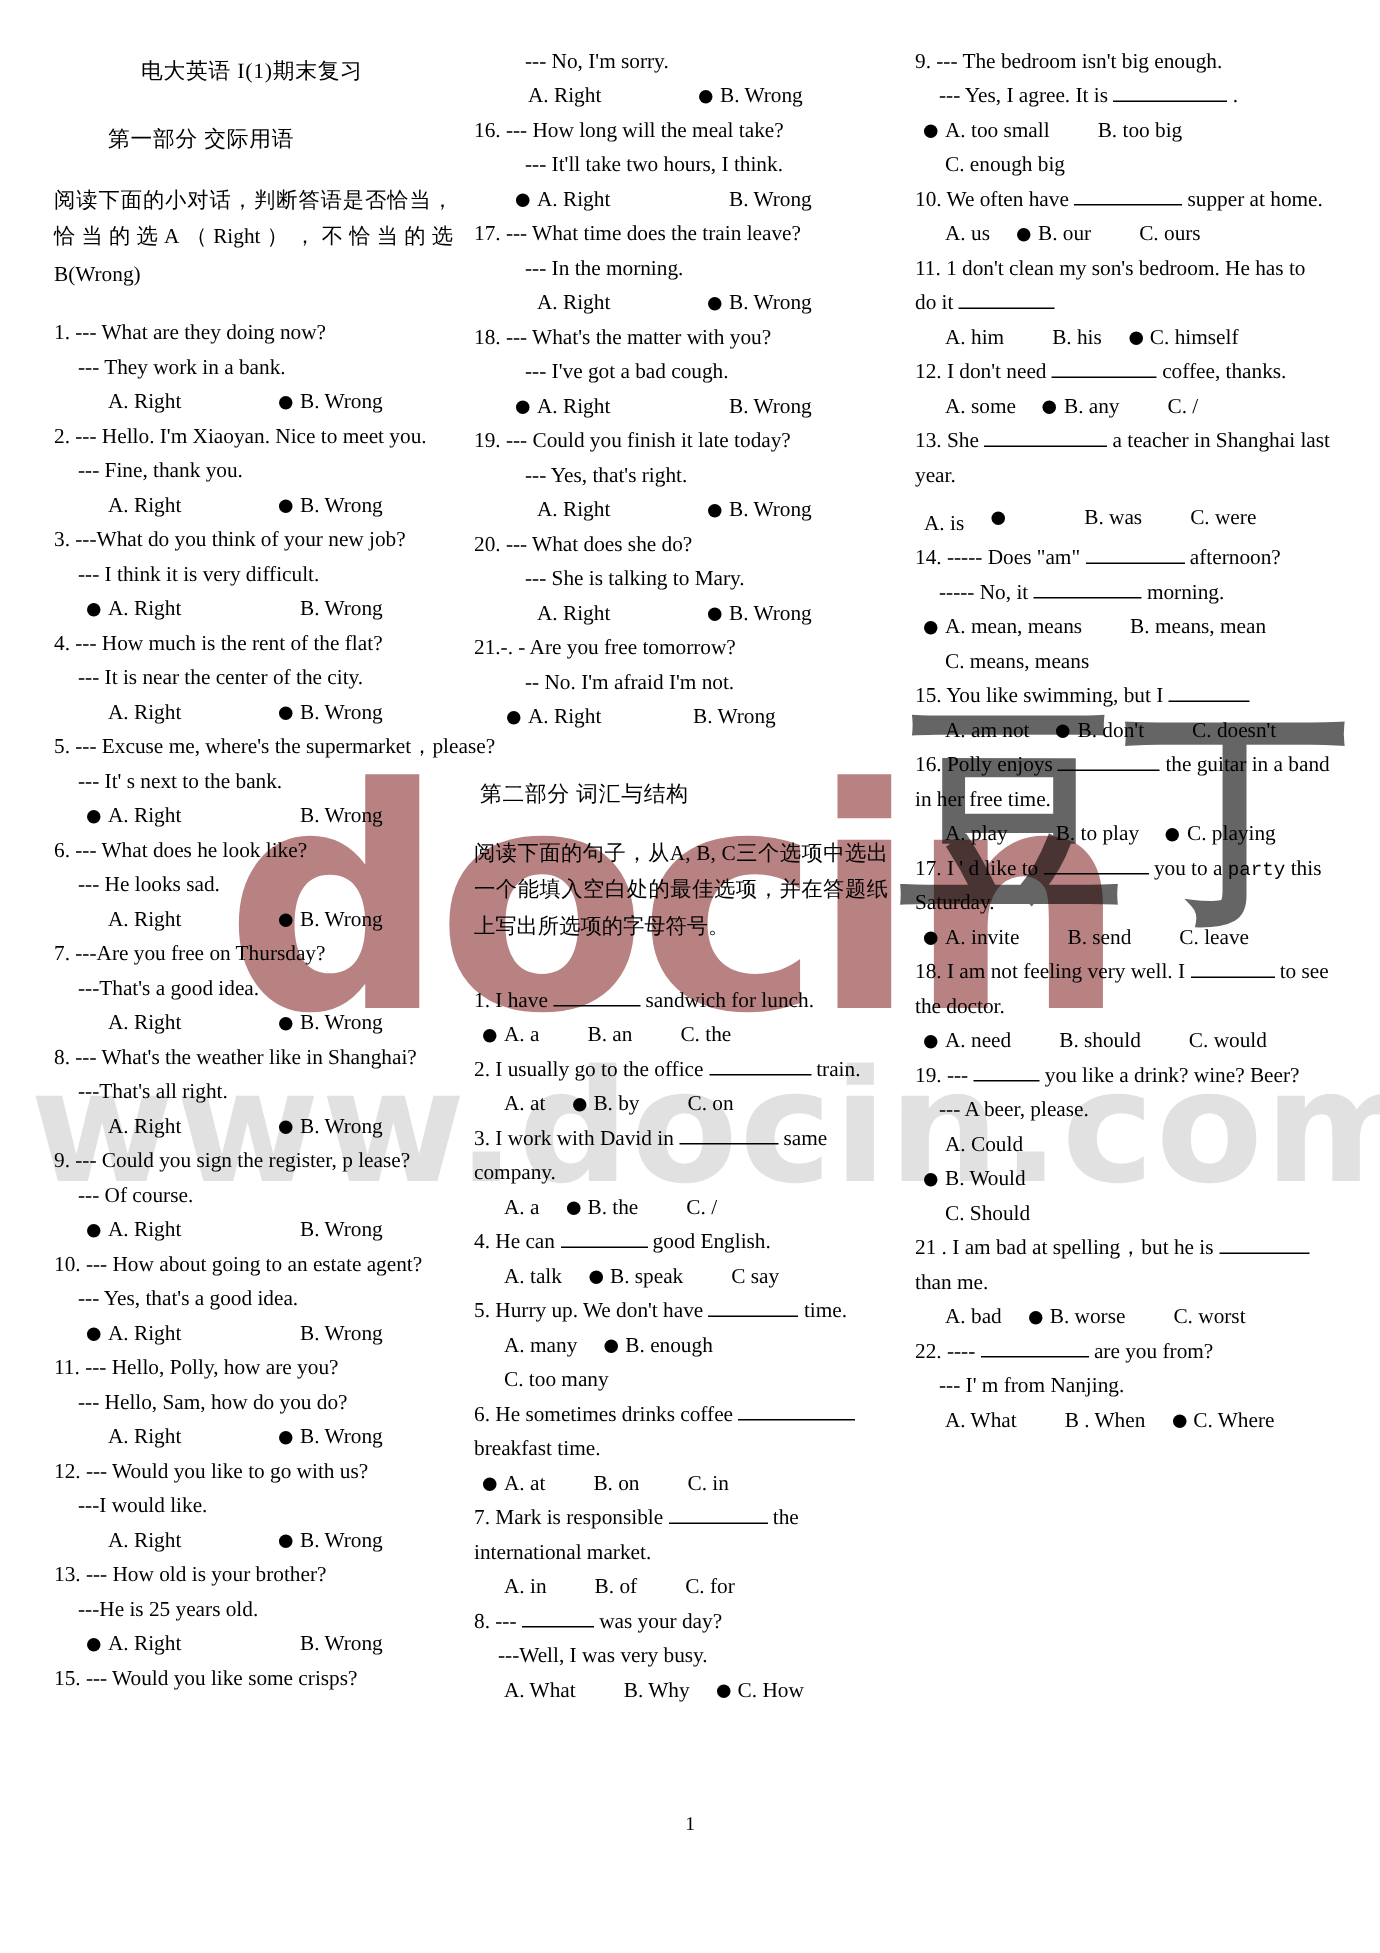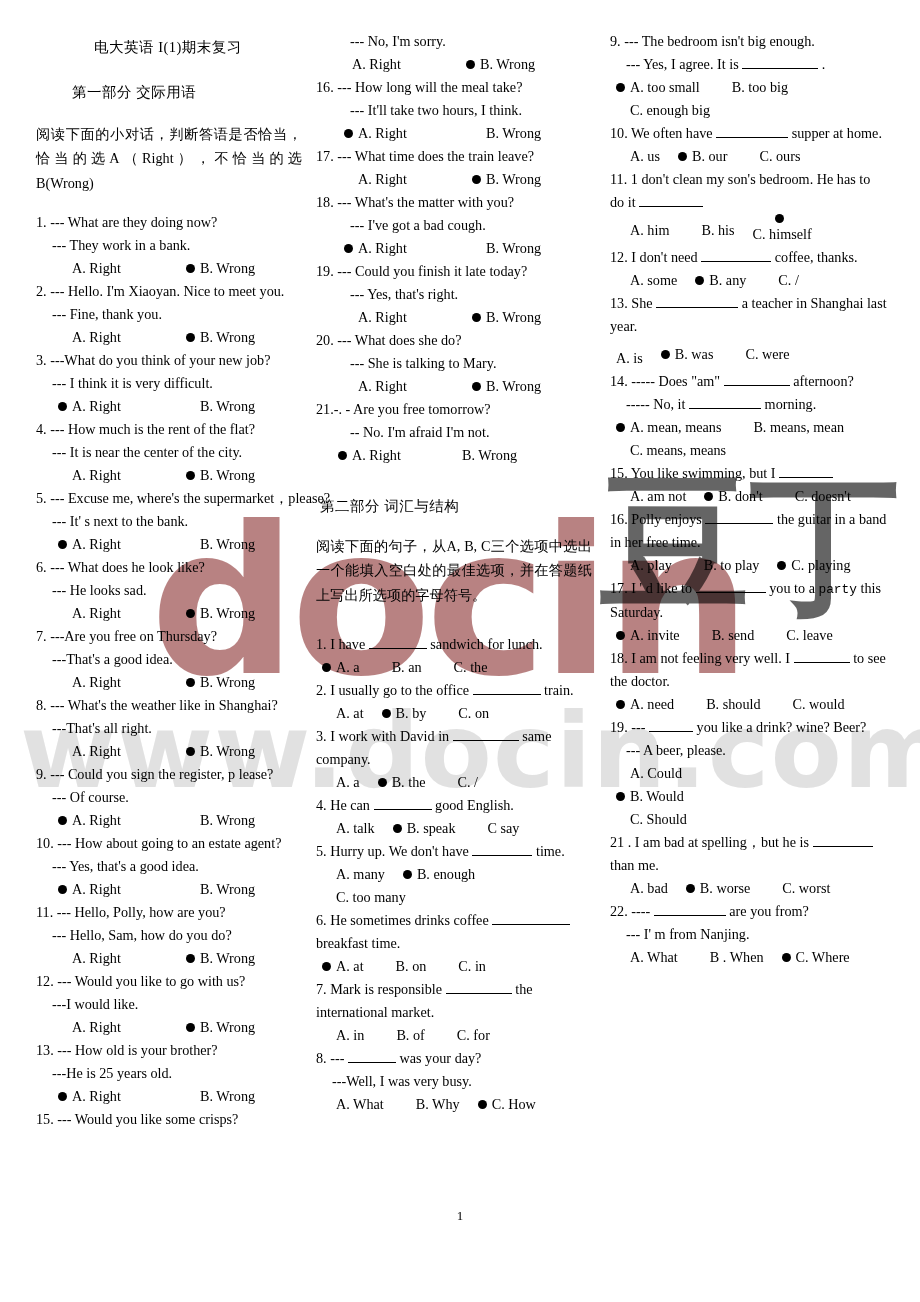--- a/index.html
+++ b/index.html
@@ -372,20 +372,21 @@
                 <span>A.   Right</span>
               </span>
               <span class="opt">
                 <span class="bullet hidden"></span>
                 <span>B. Wrong</span>
               </span>
             </div>
           </div>
           <div class="q">
             <div class="stem line">17. --- What time does the train leave?</div>
+            <div class="reply deep line">--- In the morning.</div>
             <div class="opts" style="padding-left: 28px;">
               <span class="opt" style="width: 128px;">
                 <span class="bullet hidden"></span>
                 <span>A.   Right</span>
               </span>
               <span class="opt">
                 <span class="bullet"></span>
                 <span>B. Wrong</span>
               </span>
             </div>
@@ -631,51 +632,51 @@
             <div class="stem wrap">11. 1 don't clean my son's bedroom. He has to do it <span class="blank" style="width: 64px;"></span> </div>
             <div class="opts" style="flex-wrap: wrap; padding-left: 6px;">
               <span class="opt" style="margin-right: 18px;">
                 <span class="bullet hidden"></span>
                 <span>A. him</span>
               </span>
               <span class="opt" style="margin-right: 18px;">
                 <span class="bullet hidden"></span>
                 <span>B. his</span>
               </span>
+              <span class="opt" style="margin-right: 18px;">
+                <span class="bullet"></span>
+                <span>C. himself</span>
+              </span>
+            </div>
+          </div>
+          <div class="q">
+            <div class="stem wrap">12. I don't need <span class="blank" style="width: 70px;"></span> coffee, thanks.</div>
+            <div class="opts" style="flex-wrap: wrap; padding-left: 6px;">
+              <span class="opt" style="margin-right: 18px;">
+                <span class="bullet hidden"></span>
+                <span>A. some</span>
+              </span>
+              <span class="opt" style="margin-right: 18px;">
+                <span class="bullet"></span>
+                <span>B. any</span>
+              </span>
+              <span class="opt" style="margin-right: 18px;">
+                <span class="bullet hidden"></span>
+                <span>C. /</span>
+              </span>
+            </div>
+          </div>
+          <div class="q">
+            <div class="stem wrap">13. She <span class="blank" style="width: 82px;"></span> a teacher in Shanghai last year.</div>
+            <div class="opts" style="flex-wrap: wrap; padding-left: 6px;">
               <span class="opt" style="margin-right: 18px; flex-direction: column;">
-                <span class="bullet"></span>
-                <span>C. himself</span>
-              </span>
-            </div>
-          </div>
-          <div class="q">
-            <div class="stem wrap">12. I don't need <span class="blank" style="width: 70px;"></span> coffee, thanks.</div>
-            <div class="opts" style="flex-wrap: wrap; padding-left: 6px;">
-              <span class="opt" style="margin-right: 18px;">
-                <span class="bullet hidden"></span>
-                <span>A. some</span>
-              </span>
-              <span class="opt" style="margin-right: 18px;">
-                <span class="bullet"></span>
-                <span>B. any</span>
-              </span>
-              <span class="opt" style="margin-right: 18px;">
-                <span class="bullet hidden"></span>
-                <span>C. /</span>
-              </span>
-            </div>
-          </div>
-          <div class="q">
-            <div class="stem wrap">13. She <span class="blank" style="width: 82px;"></span> a teacher in Shanghai last year.</div>
-            <div class="opts" style="flex-wrap: wrap; padding-left: 6px;">
-              <span class="opt" style="margin-right: 18px; flex-direction: column;">
                 <span class="bullet hidden"></span>
                 <span>A. is</span>
               </span>
-              <span class="opt" style="margin-right: 18px;">
+              <span class="opt" style="margin-right: 18px; gap: 48px;">
                 <span class="bullet"></span>
                 <span>B. was</span>
               </span>
               <span class="opt" style="margin-right: 18px;">
                 <span class="bullet hidden"></span>
                 <span>C. were</span>
               </span>
             </div>
           </div>
           <div class="q">

